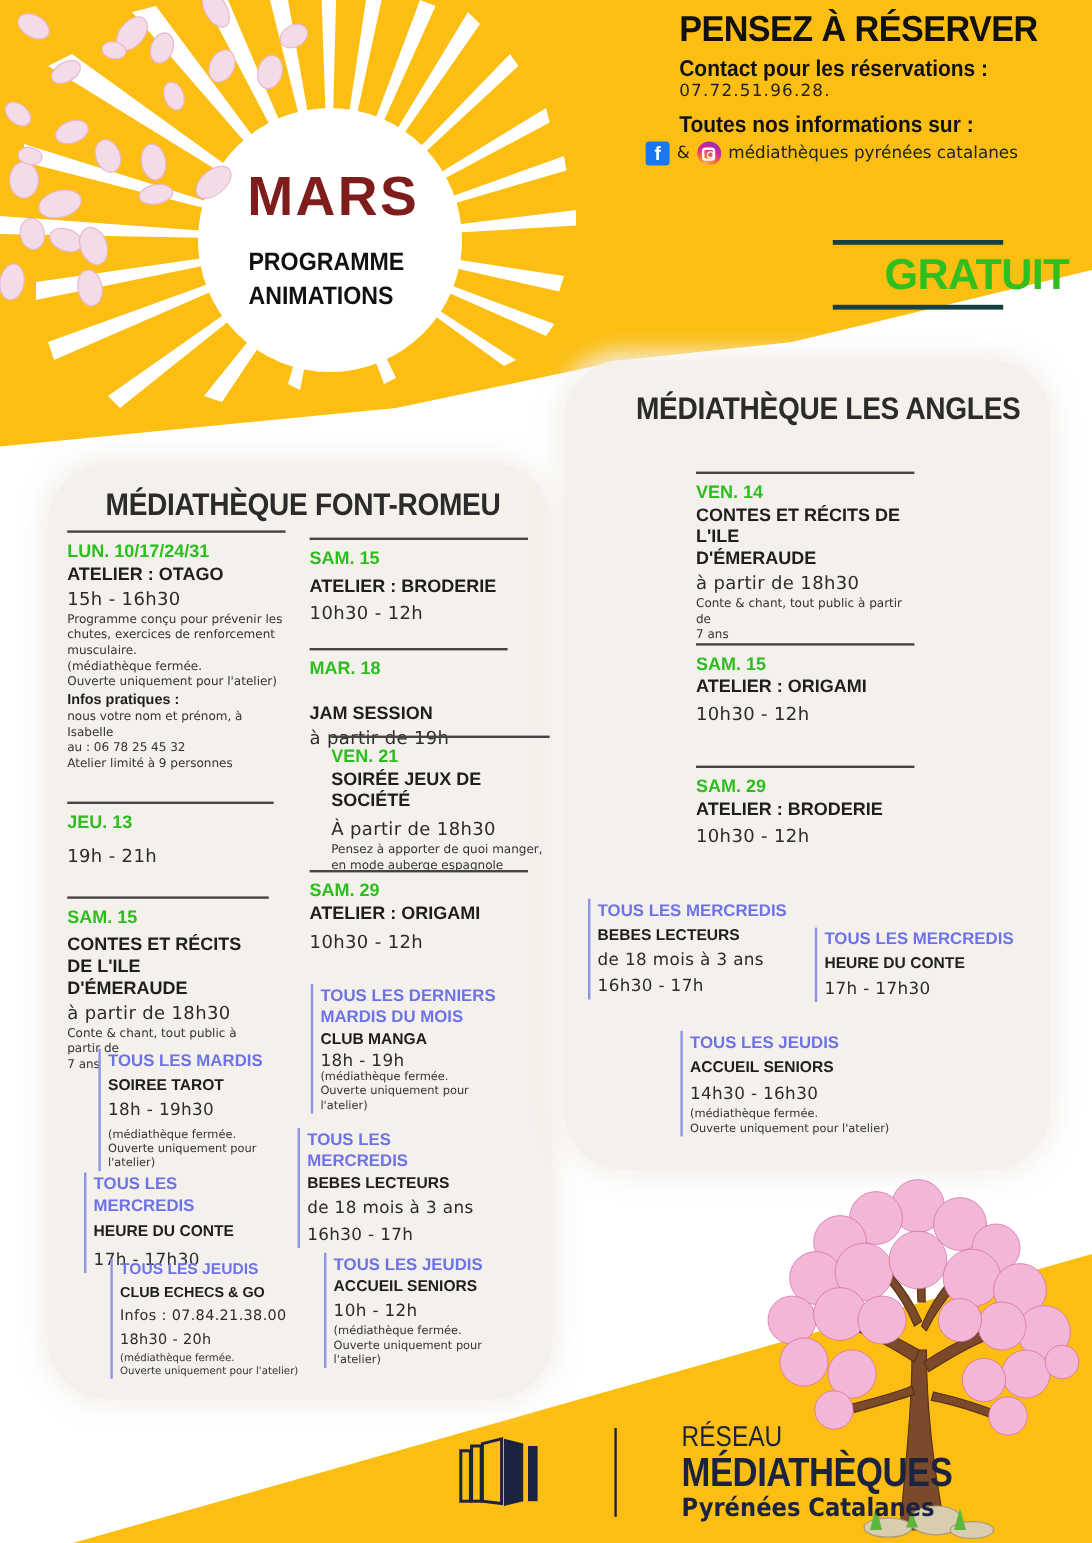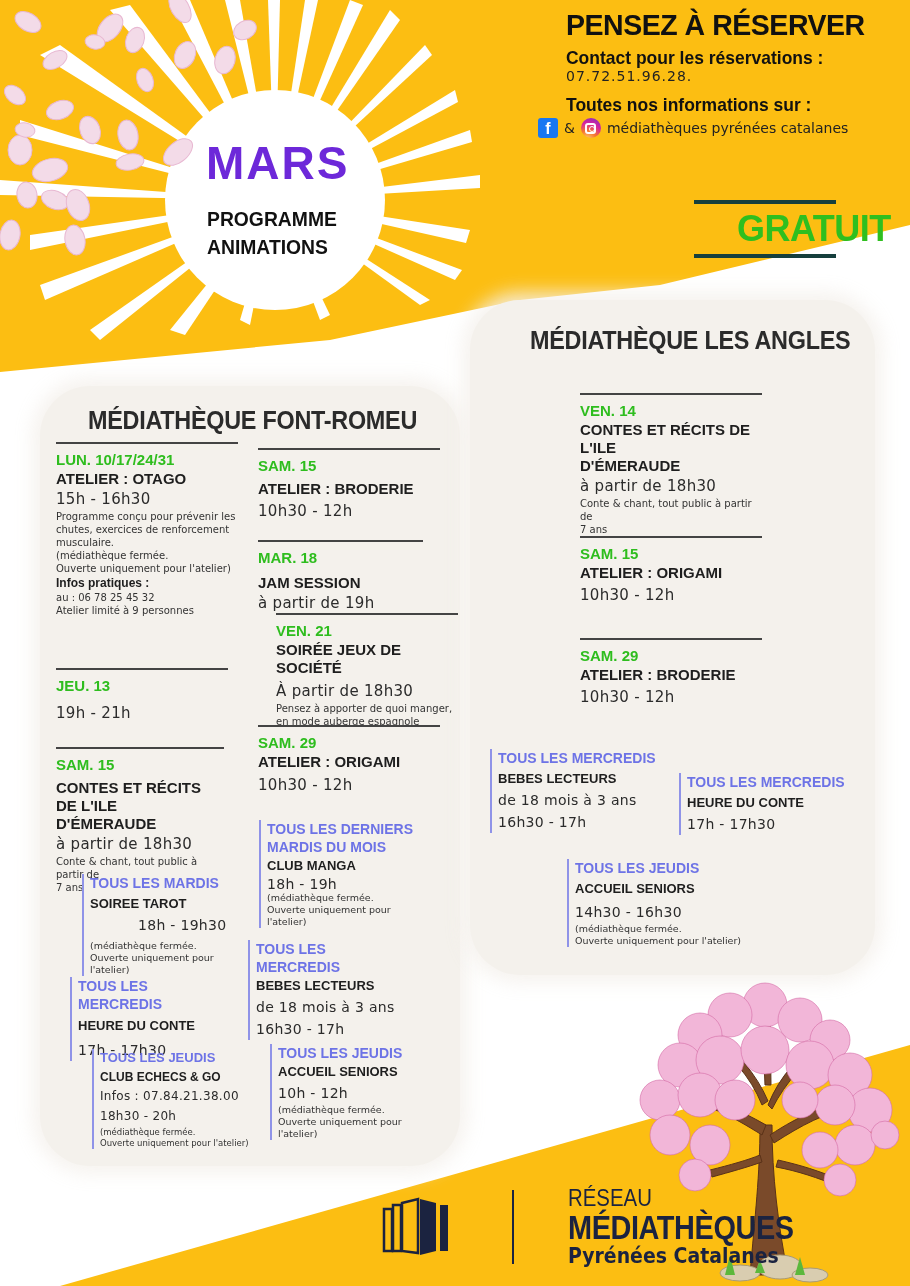--- a/index.html
+++ b/index.html
@@ -15,21 +15,21 @@
   .contact-label { left: 566px; top: 47px; font: bold 19px "Liberation Sans", sans-serif; color: #111; transform: scaleX(0.92); transform-origin: left; }
   .contact-phone { left: 566px; top: 68px; font: 14px "DejaVu Sans", sans-serif; color: #222; letter-spacing: 1px; }
   .info-label { left: 566px; top: 94px; font: bold 19px "Liberation Sans", sans-serif; color: #111; transform: scaleX(0.92); transform-origin: left; }
   .social-row { left: 538px; top: 118px; display: flex; align-items: center; gap: 6px; font: 14px "DejaVu Sans", sans-serif; color: #222; }
   .fb-icon { width: 20px; height: 20px; background: #1877f2; color: #fff; border-radius: 3px; font: bold 16px "Liberation Sans", sans-serif; display: flex; align-items: flex-end; justify-content: center; }
   .ig-icon { width: 20px; height: 20px; border-radius: 50%; background: radial-gradient(circle at 30% 110%, #fdd36e 0%, #f7772e 35%, #d6249f 65%, #6f35c8 100%); display: flex; align-items: center; justify-content: center; }
   .ig-icon span { width: 11px; height: 11px; border: 2px solid #fff; border-radius: 3px; position: relative; }
   .ig-icon span::after { content: ""; position: absolute; left: 1.5px; top: 1.5px; width: 4px; height: 4px; border: 1.5px solid #fff; border-radius: 50%; }
 
   
-  .mars { left: 206px; top: 136px; font: bold 46px "Liberation Sans", sans-serif; color: #6d28d9; letter-spacing: 2px; }
+  .mars { left: 206px; top: 136px; font: bold 46px "Liberation Sans", sans-serif; color: #7f1d1d; letter-spacing: 2px; }
   .prog { left: 207px; top: 205px; font: bold 21px "Liberation Sans", sans-serif; color: #111; line-height: 28px; transform: scaleX(0.92); transform-origin: left; }
 
   .gratuit { left: 694px; top: 200px; width: 142px; text-align: center; }
   .gratuit .bar { height: 4px; background: #163f3d; }
   .gratuit .txt { font: bold 36px "Liberation Sans", sans-serif; color: #2fbf1f; line-height: 50px; letter-spacing: -0.5px; margin-left: 43px; }
 
   
   .card { position: absolute; background: #f4f1ec; border-radius: 50px; z-index: 1; box-shadow: 0 0 18px 8px rgba(244,241,236,0.85); }
   .card-fr { left: 40px; top: 386px; width: 420px; height: 780px; }
   .card-la { left: 470px; top: 300px; width: 405px; height: 675px; }
@@ -160,20 +160,21 @@
   <div class="rule"></div>
   <div class="date">LUN. 10/17/24/31</div>
   <div class="name">ATELIER : OTAGO</div>
   <div class="time">15h - 16h30</div>
   <div class="note">Programme conçu pour prévenir les</div>
   <div class="note">chutes, exercices de renforcement</div>
   <div class="note">musculaire.</div>
   <div class="note">(médiathèque fermée.</div>
   <div class="note">Ouverte uniquement pour l'atelier)</div>
   <div class="note-b">Infos pratiques :</div>
+  <div class="note">nous votre nom et prénom, à Isabelle</div>
   <div class="note">au : 06 78 25 45 32</div>
   <div class="note">Atelier limité à 9 personnes</div>
 </div>
 
 <div class="ev" style="left:56px; top:668px; width:172px;">
   <div class="rule"></div>
   <div class="date">JEU. 13</div>
   <div class="gap"></div>
   <div class="time">19h - 21h</div>
 </div>
@@ -191,21 +192,21 @@
 <div class="ev" style="left:258px; top:448px; width:182px;">
   <div class="rule"></div>
   <div class="date">SAM. 15</div>
   <div class="name" style="margin-top:4px;">ATELIER : BRODERIE</div>
   <div class="time" style="margin-top:2px;">10h30 - 12h</div>
 </div>
 
 <div class="ev" style="left:258px; top:540px; width:165px;">
   <div class="rule"></div>
   <div class="date">MAR. 18</div>
-  <div class="name" style="margin-top:6px;">JAM SESSION</div>
+  <div class="name" style="margin-top:18px;">JAM SESSION</div>
   <div class="time">à partir de 19h</div>
 </div>
 
 <div class="ev" style="left:276px; top:613px; width:182px;">
   <div class="rule"></div>
   <div class="date">VEN. 21</div>
   <div class="name">SOIRÉE JEUX DE SOCIÉTÉ</div>
   <div class="time" style="margin-top:3px;">À partir de 18h30</div>
   <div class="note">Pensez à apporter de quoi manger,</div>
   <div class="note">en mode auberge espagnole</div>
@@ -223,21 +224,21 @@
   <div class="freq">MARDIS DU MOIS</div>
   <div class="name">CLUB MANGA</div>
   <div class="time" style="line-height:16px;">18h - 19h</div>
   <div class="note">(médiathèque fermée.</div>
   <div class="note">Ouverte uniquement pour l'atelier)</div>
 </div>
 
 <div class="rec" style="left:82px; top:874px; width:170px;">
   <div class="freq">TOUS LES MARDIS</div>
   <div class="name" style="margin-top:2px;">SOIREE TAROT</div>
-  <div class="time" style="margin-bottom:4px;margin-left:48px;">18h - 19h30</div>
+  <div class="time" style="margin-bottom:4px;">18h - 19h30</div>
   <div class="note">(médiathèque fermée.</div>
   <div class="note">Ouverte uniquement pour l'atelier)</div>
 </div>
 
 <div class="rec" style="left:248px; top:940px; width:160px;">
   <div class="freq">TOUS LES MERCREDIS</div>
   <div class="name">BEBES LECTEURS</div>
   <div class="time">de 18 mois à 3 ans</div>
   <div class="time">16h30 - 17h</div>
 </div>

